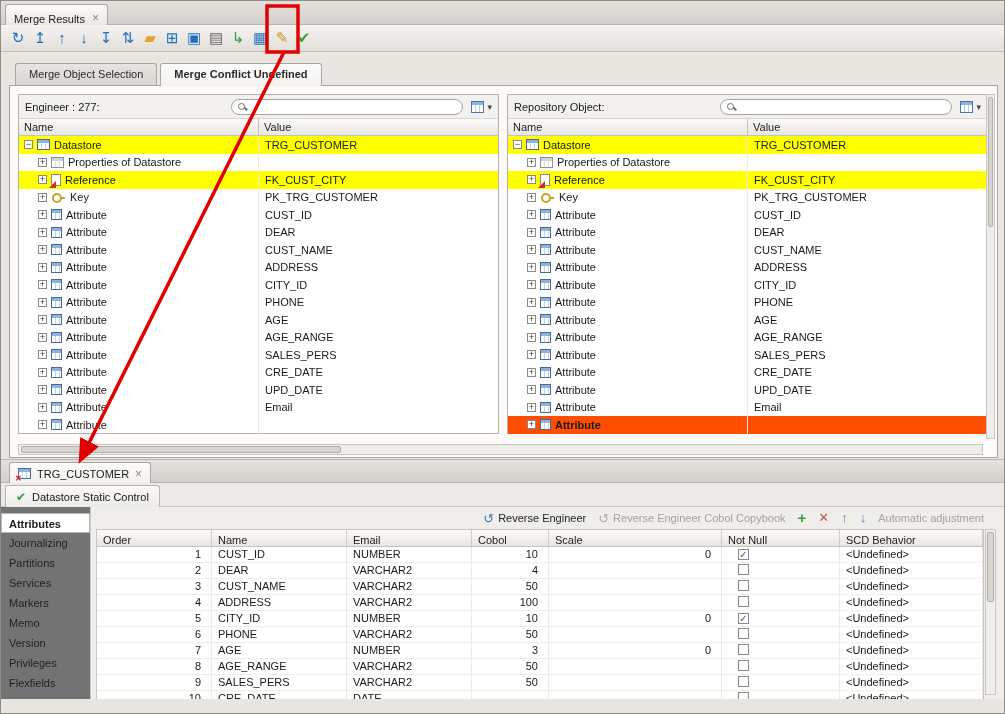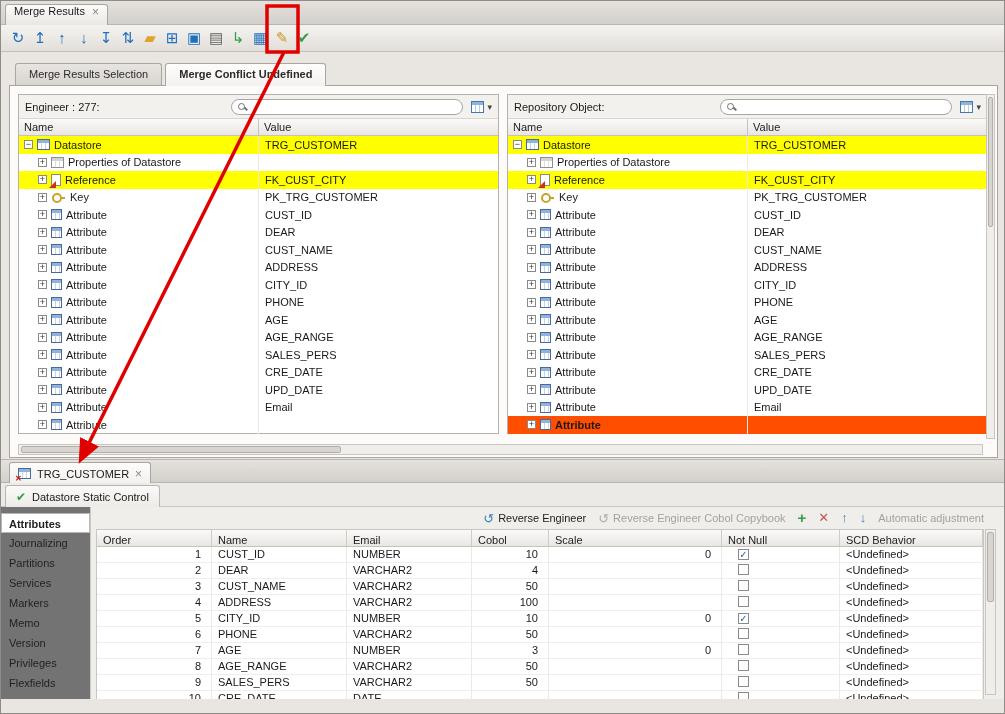--- a/index.html
+++ b/index.html
@@ -2,21 +2,21 @@
 <html><head>
 <meta charset="utf-8">
 <style>
   *{box-sizing:border-box;margin:0;padding:0}
   html,body{width:1005px;height:714px}
   body{font-family:"Liberation Sans",sans-serif;font-size:11px;color:#1a1a1a;background:#bfbcb8}
   .win{position:relative;width:1005px;height:714px;background:#e9e6e2;border:1px solid #8f8c88;overflow:hidden}
 
   
   .doc-tabbar{position:absolute;left:0;top:0;width:100%;height:24px;background:linear-gradient(#e5e2de,#d3d0cb);border-bottom:1px solid #b9b6b1}
-  .doc-tab{position:absolute;left:4px;top:3px;height:21px;padding:8px 8px;display:inline-flex;align-items:flex-end;gap:7px;
+  .doc-tab{position:absolute;left:4px;top:3px;height:21px;padding:8px 8px;display:inline-flex;align-items:flex-start;gap:7px;
     background:linear-gradient(#fdfcfb,#eae7e3);border:1px solid #a9a6a2;border-bottom:none;border-radius:3px 3px 0 0}
   .tabx{color:#8a8784;font-size:12px;line-height:10px;cursor:pointer}
 
   
   .toolbar{position:absolute;left:0;top:24px;width:100%;height:27px;background:linear-gradient(#f5f3f0,#e2dfda);
     border-bottom:1px solid #c2bfba;padding:3px 0 0 6px;white-space:nowrap}
   .tbicon{display:inline-block;width:22px;height:20px;line-height:20px;text-align:center;font-size:15px;cursor:pointer}
 
   
   .merge-tabs{position:absolute;left:14px;top:62px;display:flex;z-index:2}
@@ -124,21 +124,21 @@
     <div class="doc-tab">
       <span>Merge Results</span>
       <span class="tabx">×</span>
     </div>
   </div>
 
   <div class="toolbar"><span class="tbicon" style="color: rgb(31, 111, 192);">↻</span><span class="tbicon" style="color: rgb(31, 111, 192);">↥</span><span class="tbicon" style="color: rgb(31, 111, 192);">↑</span><span class="tbicon" style="color: rgb(31, 111, 192);">↓</span><span class="tbicon" style="color: rgb(31, 111, 192);">↧</span><span class="tbicon" style="color: rgb(31, 111, 192);">⇅</span><span class="tbicon" style="color: rgb(224, 164, 44);">▰</span><span class="tbicon" style="color: rgb(31, 111, 192);">⊞</span><span class="tbicon" style="color: rgb(31, 111, 192);">▣</span><span class="tbicon" style="color: rgb(95, 95, 95);">▤</span><span class="tbicon" style="color: rgb(47, 158, 68);">↳</span><span class="tbicon" style="color: rgb(31, 111, 192);">▦</span><span class="tbicon" style="color: rgb(200, 154, 42);">✎</span><span class="tbicon" style="color: rgb(47, 158, 68);">✔</span></div>
 
   <div class="merge-tabs">
     <div class="mtab">
-      <span>Merge Results Selection</span>
+      <span>Merge Object Selection</span>
     </div>
     <div class="mtab active">
       <span>Merge Conflict Undefined</span>
     </div>
   </div>
 
   <div class="merge-box">
 
     <div class="tree-panel left">
       <div class="tp-head">

